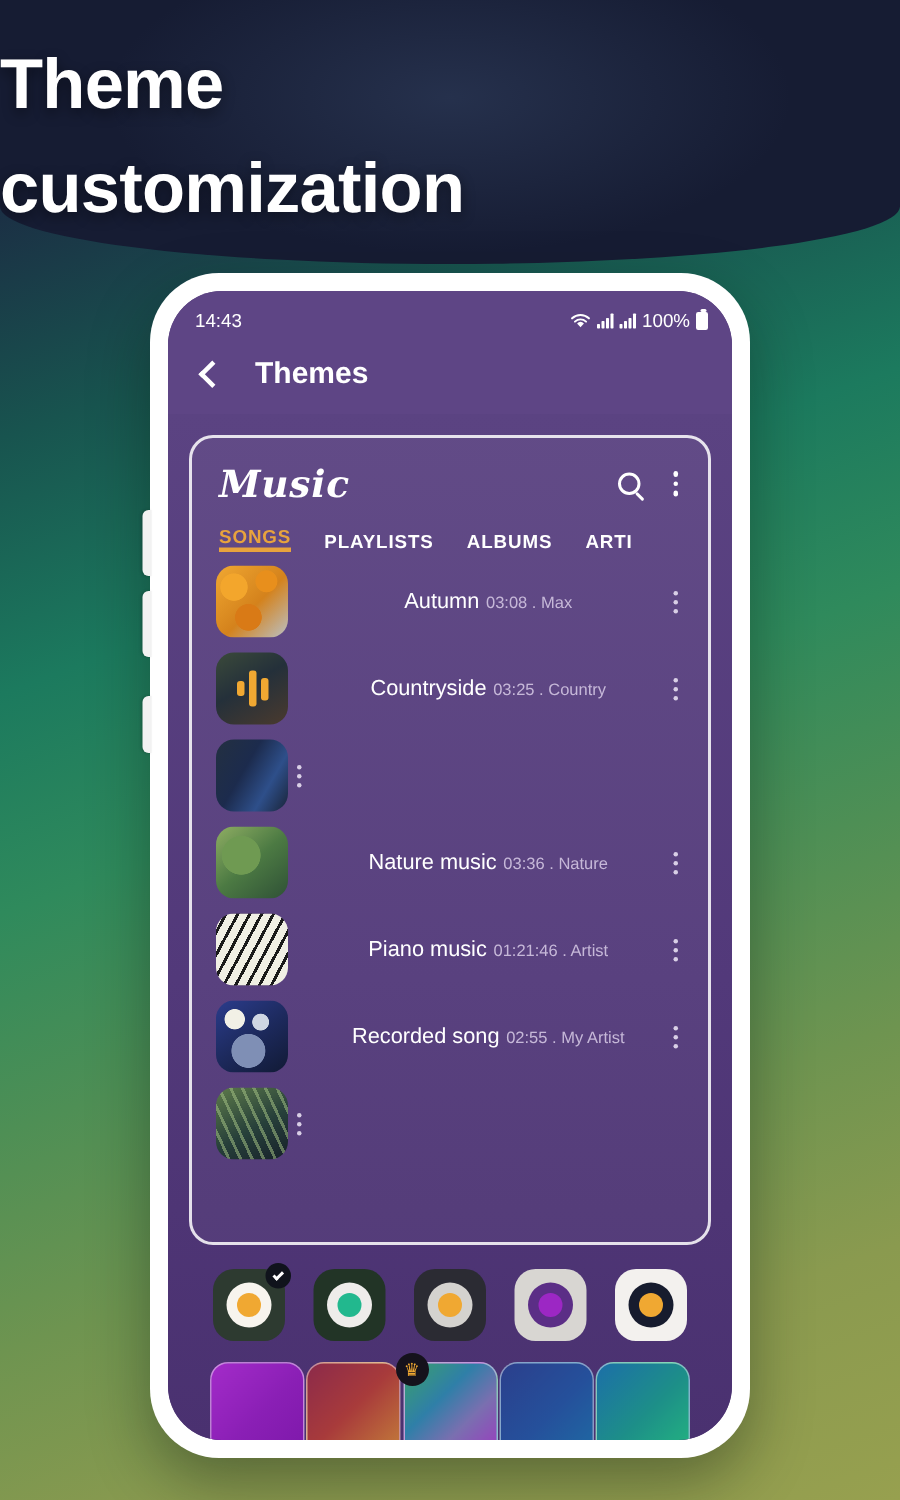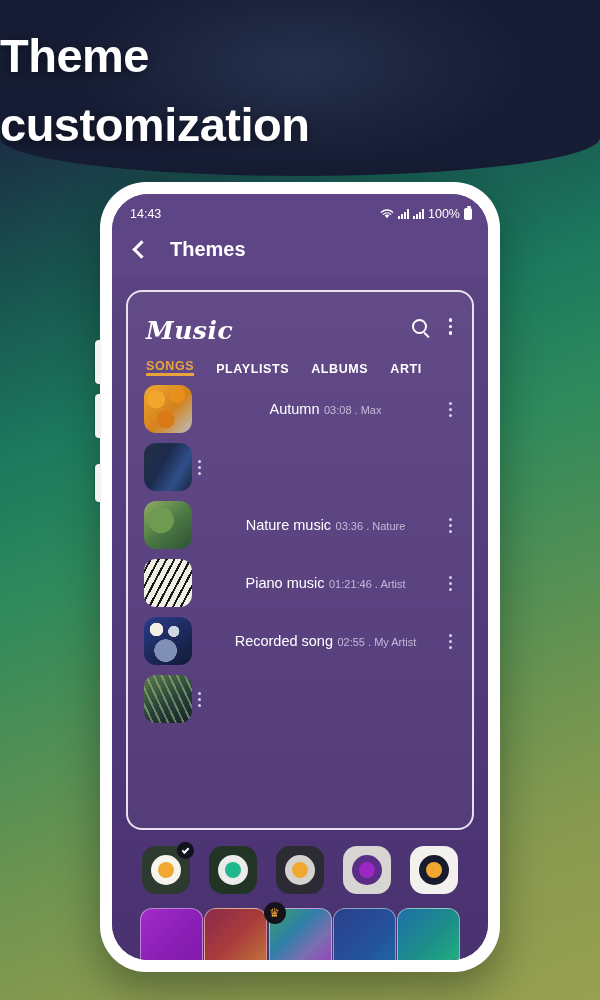--- a/index.html
+++ b/index.html
@@ -126,21 +126,20 @@
     border: 2px solid rgba(255,255,255,.85);
     border-radius: 16px;
     background: rgba(255,255,255,.045);
     overflow: hidden;
   }
   #music-head { display:flex; align-items:center; padding: 16px 16px 4px 18px; }
   #music-logo {
     color:#fff; font-size: 25px; font-style: italic; font-weight: bold;
     font-family: "DejaVu Serif", serif;
     letter-spacing: .5px;
-    margin-top: 8px;
   }
   #music-actions { margin-left:auto; display:flex; align-items:center; gap:18px; }
   #search-icon { width:15px; height:15px; border:2px solid #fff; border-radius:50%; position:relative; }
   #search-icon::after { content:''; position:absolute; right:-5px; bottom:-4px; width:7px; height:2px;
     background:#fff; transform: rotate(45deg); border-radius:1px; }
   #menu-icon { display:flex; flex-direction:column; gap:3px; padding:2px 4px; }
   #menu-icon i { width:3.5px; height:3.5px; border-radius:50%; background:#fff; display:block; }
 
   
   #tabs { display:flex; align-items:flex-end; gap:22px; padding: 10px 0 0 18px; position:relative; }
@@ -297,20 +296,38 @@
               <span class="song-title">Autumn</span>
               <span class="song-sub">03:08 . Max</span>
             </span>
             <span class="row-menu">
                 <i></i>
                 <i></i>
                 <i></i>
               </span>
           </div>
 
+          <div class="song-row">
+            <span class="art art-country">
+              <span class="eq">
+                  <b></b>
+                  <b></b>
+                  <b></b>
+                </span>
+            </span>
+            <span class="song-meta">
+              <span class="song-title">Countryside</span>
+              <span class="song-sub">03:25 . Country</span>
+            </span>
+            <span class="row-menu">
+                <i></i>
+                <i></i>
+                <i></i>
+              </span>
+          </div>
 
           <div class="song-row">
             <span class="art art-guitar"></span>
             <span class="row-menu">
                 <i></i>
                 <i></i>
                 <i></i>
               </span>
           </div>
 

